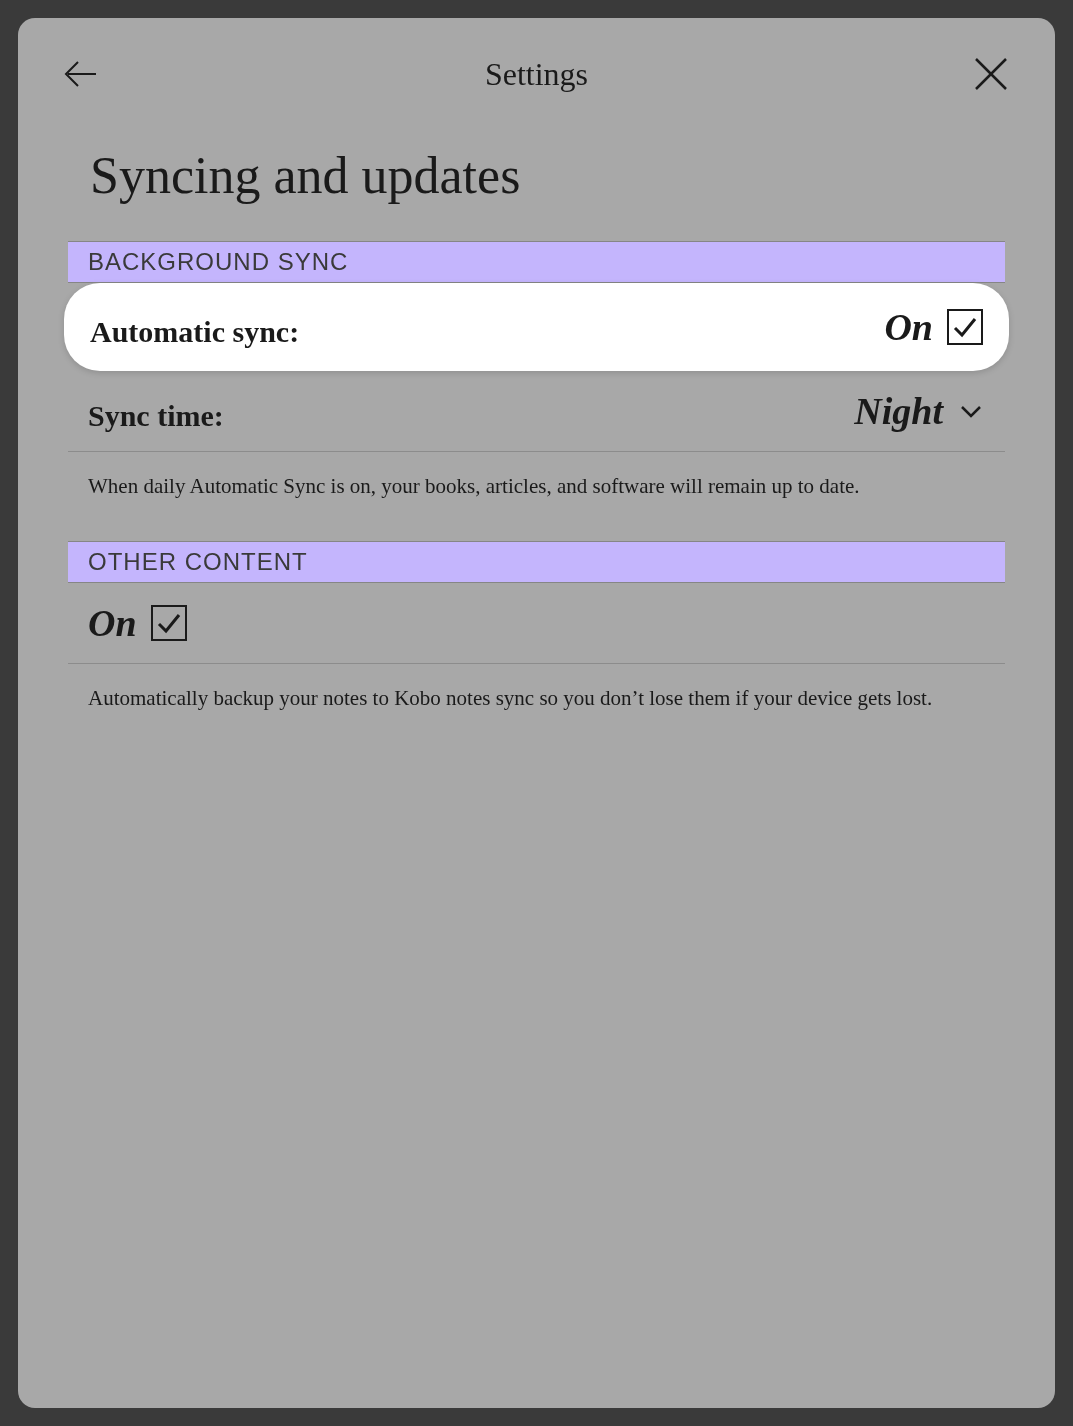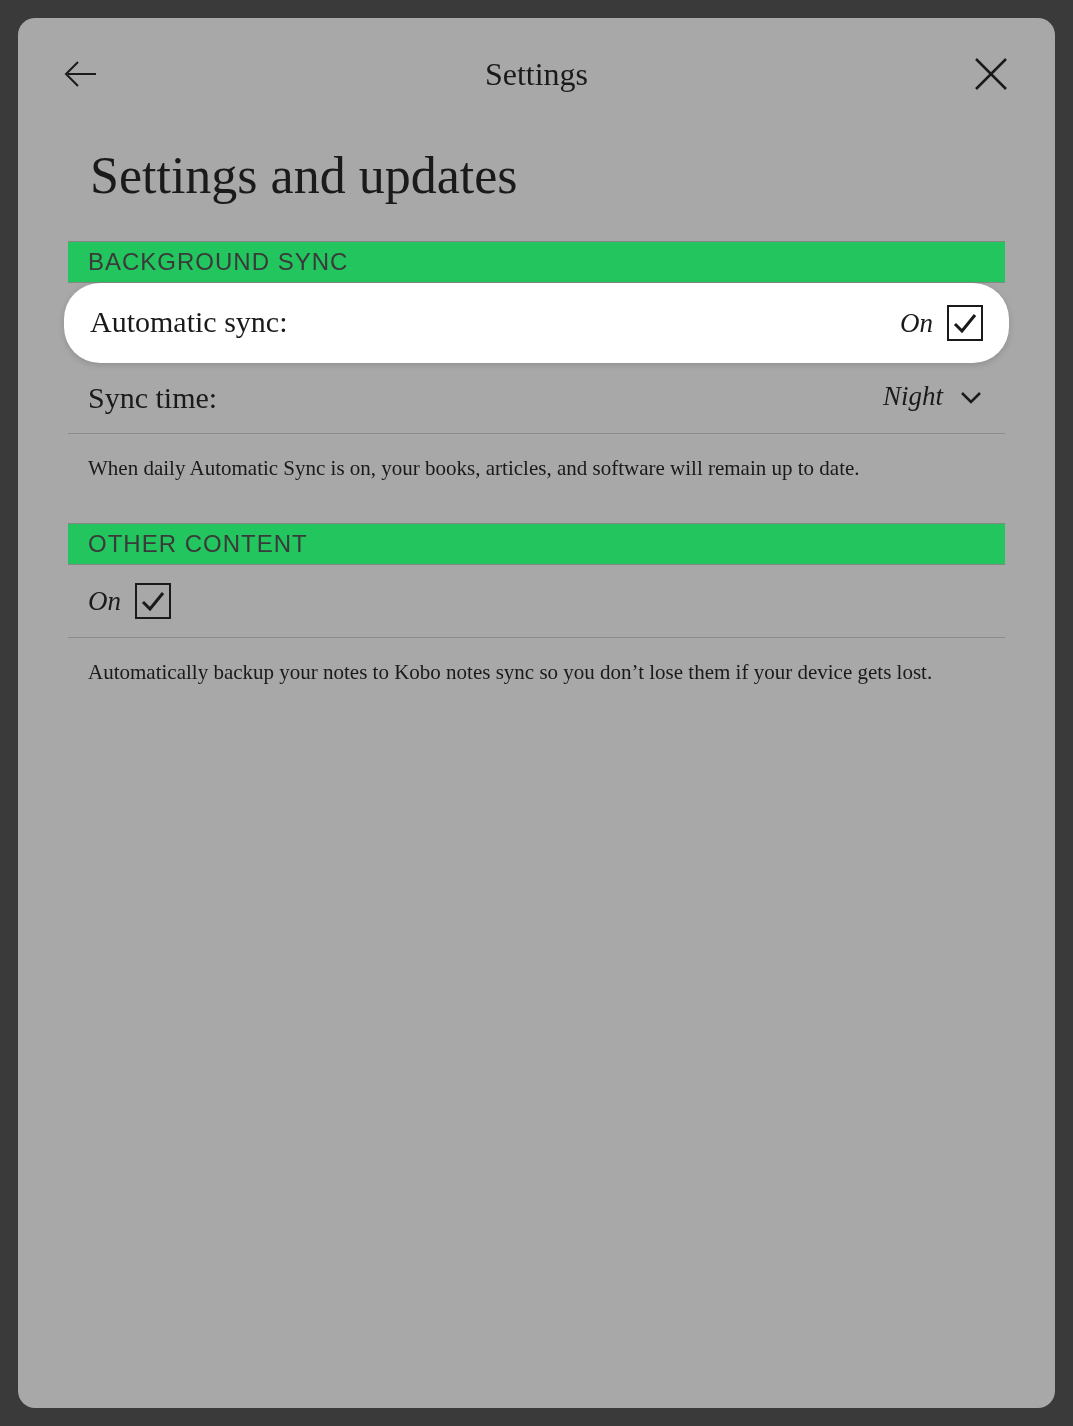--- a/index.html
+++ b/index.html
@@ -45,60 +45,61 @@
       cursor: pointer;
     }
     .page-title {
       font-size: 52px;
       color: #1a1a1a;
       padding: 28px 72px 36px 72px;
       font-family: Georgia, serif;
       font-weight: 400;
     }
     .section-header {
-      background: #22c55e;
+      background: #c4b5fd;
       border-top: 1px solid #868686;
       border-bottom: 1px solid #868686;
       padding: 6px 20px;
       margin: 0 50px;
       font-family: -apple-system, Helvetica, Arial, sans-serif;
       font-size: 24px;
       letter-spacing: 1px;
       color: #3a3a3a;
     }
     .row {
       display: flex;
-      align-items: flex-start;
+      align-items: flex-end;
       justify-content: space-between;
       padding: 18px 20px;
       margin: 0 50px;
       border-bottom: 1px solid #8c8c8c;
       font-size: 30px;
       color: #1a1a1a;
+      font-weight: bold;
     }
     .row.highlight {
       background: #ffffff;
       border-radius: 36px;
       margin: 0 46px;
       padding: 22px 26px;
       border-bottom: none;
       box-shadow: 0 2px 6px rgba(0,0,0,0.15);
     }
     .row-label {
       font-family: Georgia, serif;
     }
     .row-right {
       display: flex;
       align-items: center;
       gap: 14px;
     }
     .row-value-italic {
       font-style: italic;
       font-family: Georgia, serif;
-      font-size: 27px;
+      font-size: 38px;
     }
     .checkbox {
       width: 36px;
       height: 36px;
       border: 2px solid #1a1a1a;
       display: flex;
       align-items: center;
       justify-content: center;
     }
     .description {
@@ -132,21 +133,21 @@
       </div>
       <div class="topbar-title">Settings</div>
       <div class="icon-btn">
         <svg width="38" height="38" viewBox="0 0 38 38" fill="none" stroke="#1a1a1a" stroke-width="2.5">
           <line x1="4" y1="4" x2="34" y2="34"></line>
           <line x1="34" y1="4" x2="4" y2="34"></line>
         </svg>
       </div>
     </div>
 
-    <div class="page-title">Settings and updates</div>
+    <div class="page-title">Syncing and updates</div>
 
     <div class="section-header">BACKGROUND SYNC</div>
 
     <div class="row highlight">
       <div class="row-label">Automatic sync:</div>
       <div class="row-right">
         <span class="row-value-italic">On</span>
         <span class="checkbox">
           <svg width="28" height="28" viewBox="0 0 28 28" fill="none" stroke="#1a1a1a" stroke-width="3">
             <polyline points="4,15 11,22 24,6"></polyline>

